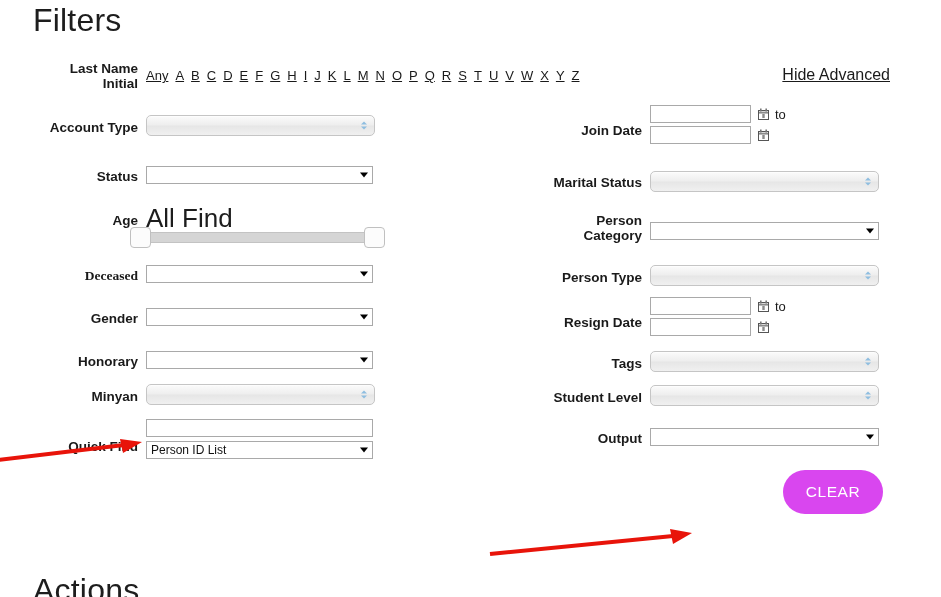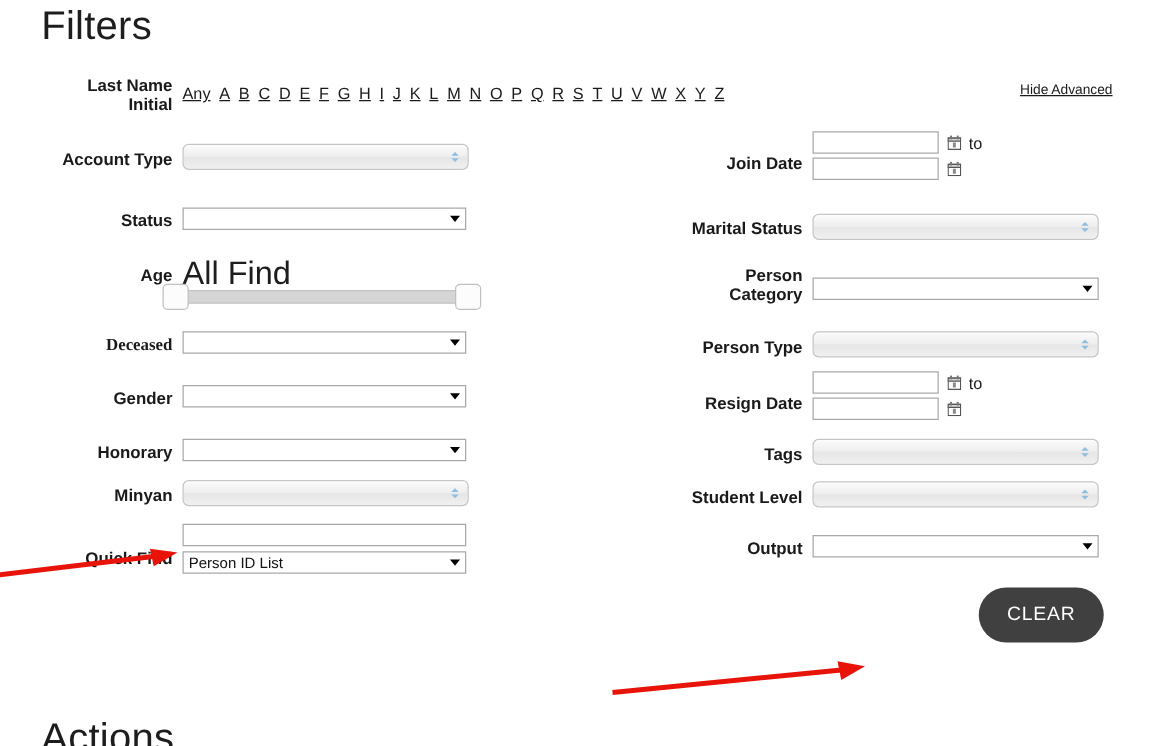--- a/index.html
+++ b/index.html
@@ -122,21 +122,21 @@
     font-size: 13px;
     text-decoration: underline;
     margin-right: 7px;
     font-family: "Liberation Sans", sans-serif;
   }
   .alpha a:last-child { margin-right: 0; }
 
   #hide-advanced {
     position: absolute;
     right: 51px; top: 66px;
-    font-size: 11px;
+    font-size: 16px;
     color: #1a1a1a;
     text-decoration: underline;
     white-space: nowrap;
   }
 
   
   #age-value {
     position: absolute;
     left: 146px; top: 203px;
     font-size: 26px;
@@ -408,21 +408,21 @@
   <div class="frow" style="left:538px; top:428px;">
     <div class="flabel" style="width:104px;">Output</div>
     <div class="fctrl" style="width:229px; margin-left:8px;">
       <div class="sel-plain">
         <span class="cap"></span>
         <span class="tri"></span>
       </div>
     </div>
   </div>
 
-  <button class="pillbtn" id="clear-button" style="background:#404040;">CLEAR</button>
+  <button class="pillbtn" id="clear-button" style="background:#d946ef;">CLEAR</button>
 
   <div class="page-heading" id="actions-heading">Actions</div>
 
   <svg class="annot" id="arrow-quick-find" width="152" height="28" viewBox="0 0 152 28">
     <path d="M2 24 L128 9" stroke="#e8140a" stroke-width="4" fill="none"></path>
     <path d="M146 6 L124 3 L127 17 Z" fill="#e8140a"></path>
   </svg>
 
   <svg class="annot" id="arrow-update-filter" width="212" height="34" viewBox="0 0 212 34">
     <path d="M3 28 L186 10" stroke="#e8140a" stroke-width="4" fill="none"></path>

